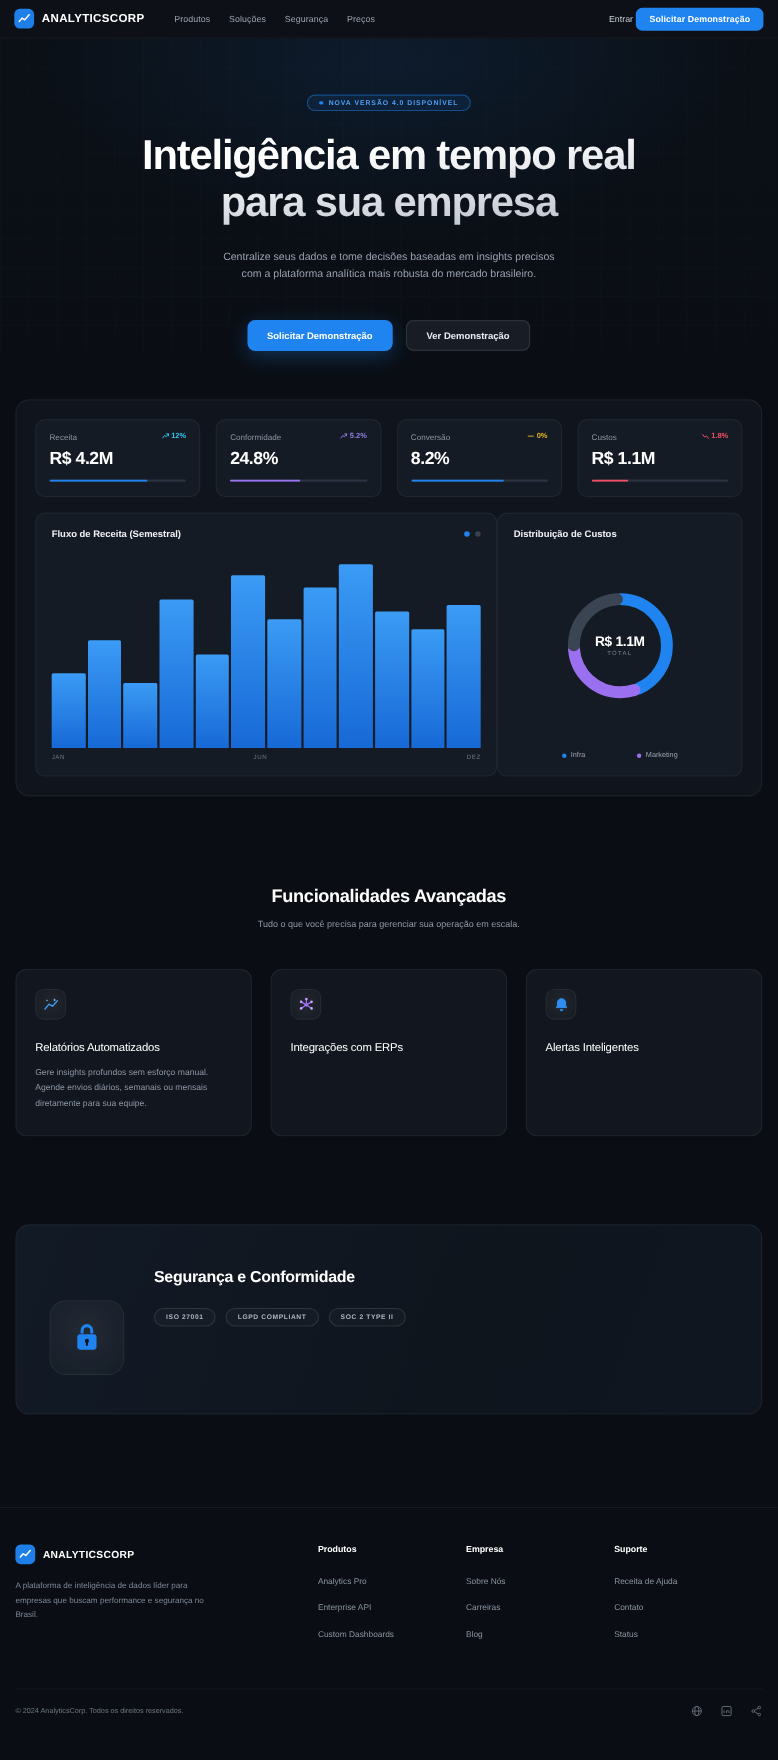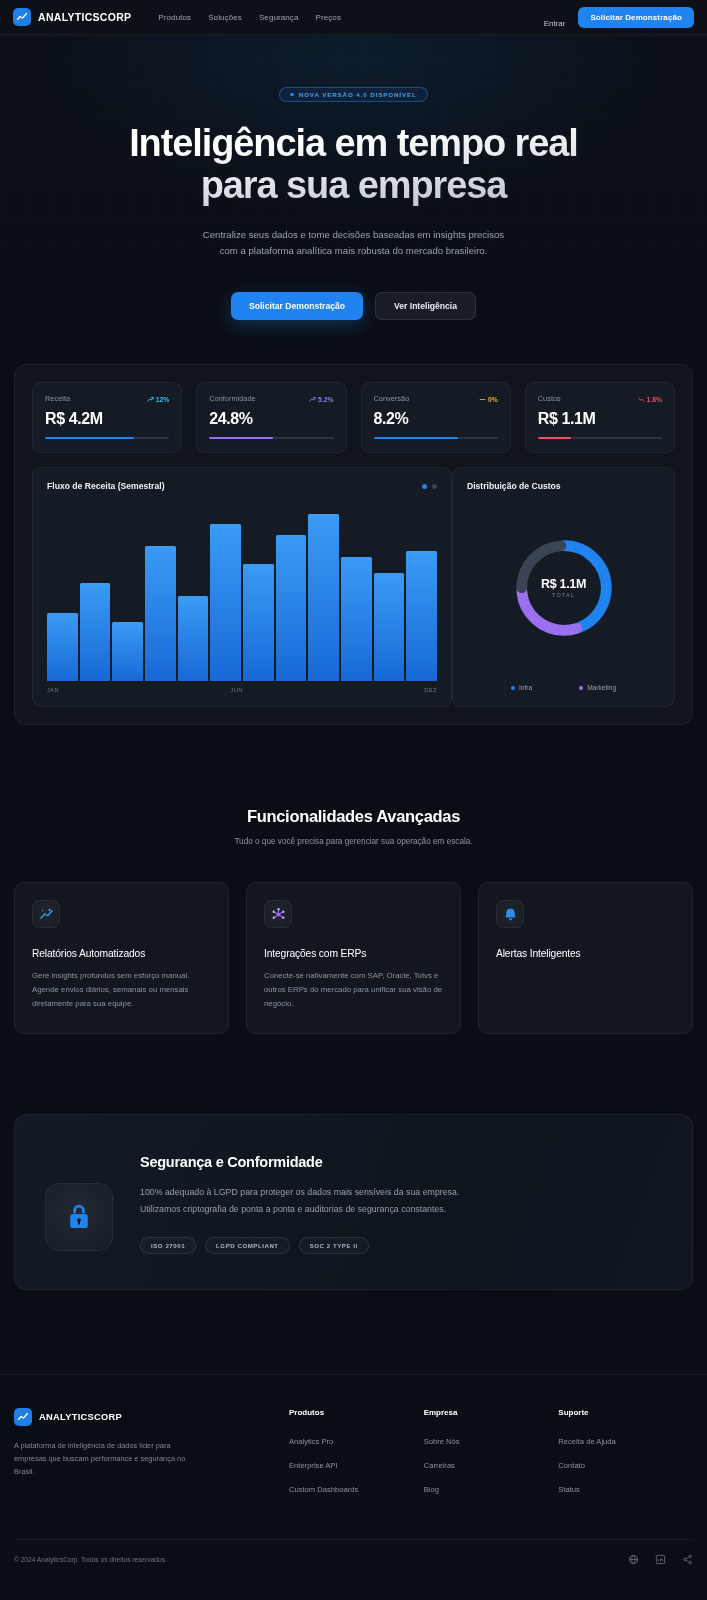--- a/index.html
+++ b/index.html
@@ -23,21 +23,21 @@
   .logo-mark{
     width:18px;height:18px;border-radius:5px;background:#1f7fe8;
     display:flex;align-items:center;justify-content:center;flex:0 0 auto;
   }
   .logo-mark svg{width:12px;height:12px;display:block}
   .brand-name{font-size:10.5px;font-weight:bold;letter-spacing:.3px;color:#fff}
   .nav-links{display:flex;align-items:center;gap:17px;margin-left:27px}
   .nav-links a{
     font-size:8px;color:#9aa4b2;text-decoration:none;letter-spacing:.1px;
   }
-  .nav-right{margin-left:auto;display:flex;align-items:flex-end;gap:13px}
+  .nav-right{margin-left:auto;display:flex;align-items:center;gap:3px}
   .nav-login{font-size:8px;color:#c6ccd6;text-decoration:none}
   .btn-demo-nav{
     background:#2084f0;color:#fff;font-size:8px;font-weight:bold;
     border:none;border-radius:6px;padding:6px 12px;cursor:pointer;
     letter-spacing:.1px;
   }
 
   
   .hero{
     position:relative;padding:47px 0 0;text-align:center;
@@ -83,21 +83,21 @@
   
   .dash-wrap{
     position:relative;margin:44px 14px 0;padding:17px;border-radius:13px;
     background:#10151d;border:1px solid rgba(255,255,255,.055);
   }
   .stats{display:flex;gap:14px}
   .stat{
     flex:1;background:#151b24;border:1px solid rgba(255,255,255,.05);
     border-radius:9px;padding:11px 12px 13px;
   }
-  .stat-top{display:flex;align-items:flex-end;justify-content:space-between}
+  .stat-top{display:flex;align-items:flex-start;justify-content:space-between}
   .stat-label{font-size:7.4px;color:#8b94a2}
   .stat-delta{font-size:6.8px;font-weight:bold;display:flex;align-items:center;gap:2px}
   .stat-delta svg{width:7px;height:7px;display:block}
   .stat-value{margin-top:7px;font-size:16px;font-weight:bold;color:#fff;letter-spacing:-.4px}
   .stat-bar{margin-top:9px;height:2.6px;border-radius:2px;background:#2b3340;overflow:hidden}
   .stat-bar i{display:block;height:100%;border-radius:2px}
 
   .panels{display:flex;margin-top:14px}
   .panel{
     background:#151b24;border:1px solid rgba(255,255,255,.05);
@@ -235,21 +235,21 @@
     <h1 class="hero-title">
       <span>Inteligência em tempo real</span><br>
       <span>para sua empresa</span>
     </h1>
     <div class="hero-sub">
       <span>Centralize seus dados e tome decisões baseadas em insights precisos</span><br>
       <span>com a plataforma analítica mais robusta do mercado brasileiro.</span>
     </div>
     <div class="hero-cta">
       <button class="btn-primary">Solicitar Demonstração</button>
-      <button class="btn-ghost">Ver Inteligência</button>
+      <button class="btn-ghost">Ver Demonstração</button>
     </div>
   </div>
 
   <div class="dash-wrap">
     <div class="stats" id="stats-row">
   <div class="stat">
     <div class="stat-top">
       <span class="stat-label">Receita</span>
       <span class="stat-delta" style="color:#34c3f0"><svg viewBox="0 0 24 24" fill="none" stroke="currentColor" stroke-width="3" stroke-linecap="round" stroke-linejoin="round">
                 <polyline points="3,18 9,10 14,14 21,5"></polyline>
@@ -385,21 +385,20 @@
             <line x1="12" y1="12" x2="5" y2="8"></line>
             <circle cx="12" cy="12" r="2.6" fill="#a06ff5" stroke="none"></circle>
             <circle cx="12" cy="3.4" r="1.9" fill="#c6a4ff" stroke="none"></circle>
             <circle cx="19.6" cy="7.6" r="1.9" fill="#c6a4ff" stroke="none"></circle>
             <circle cx="19.6" cy="17.2" r="1.9" fill="#c6a4ff" stroke="none"></circle>
             <circle cx="4.4" cy="17.2" r="1.9" fill="#c6a4ff" stroke="none"></circle>
             <circle cx="4.4" cy="7.6" r="1.9" fill="#c6a4ff" stroke="none"></circle>
           </svg>
         </div>
         <h3>Integrações com ERPs</h3>
-        <p>Conecte-se nativamente com SAP, Oracle, Totvs e outros ERPs do mercado para unificar sua visão de negócio.</p>
       </div>
 
       <div class="fcard">
         <div class="ficon">
           <svg viewBox="0 0 24 24" fill="#2f8ef0" stroke="#2f8ef0" stroke-width="1.4" stroke-linejoin="round">
             <path d="M12 3a6 6 0 0 0-6 6v4l-1.6 3h15.2L18 13V9a6 6 0 0 0-6-6z"></path>
             <path d="M9.8 19a2.3 2.3 0 0 0 4.4 0z"></path>
           </svg>
         </div>
         <h3>Alertas Inteligentes</h3>
@@ -412,21 +411,20 @@
     <div class="sec-lock">
       <svg viewBox="0 0 24 24" fill="#2084f0">
         <path d="M12 2.2a4.6 4.6 0 0 0-4.6 4.6V9h2.2V6.8a2.4 2.4 0 0 1 4.8 0V9h2.2V6.8A4.6 4.6 0 0 0 12 2.2z"></path>
         <rect x="5" y="9.6" width="14" height="11.2" rx="2.3"></rect>
         <circle cx="12" cy="14.4" r="1.5" fill="#0f151d"></circle>
         <rect x="11.2" y="14.8" width="1.6" height="3.4" rx=".8" fill="#0f151d"></rect>
       </svg>
     </div>
     <div class="sec-body">
       <div class="sec-h">Segurança e Conformidade</div>
-      <div class="sec-p">100% adequado à LGPD para proteger os dados mais sensíveis da sua empresa. Utilizamos criptografia de ponta a ponta e auditorias de segurança constantes.</div>
       <div class="pills" id="pills">
   <span class="pill">ISO 27001</span>
   <span class="pill">LGPD COMPLIANT</span>
   <span class="pill">SOC 2 TYPE II</span>
         </div>
     </div>
   </div>
 
   <div class="footer">
     <div class="f-brand">

